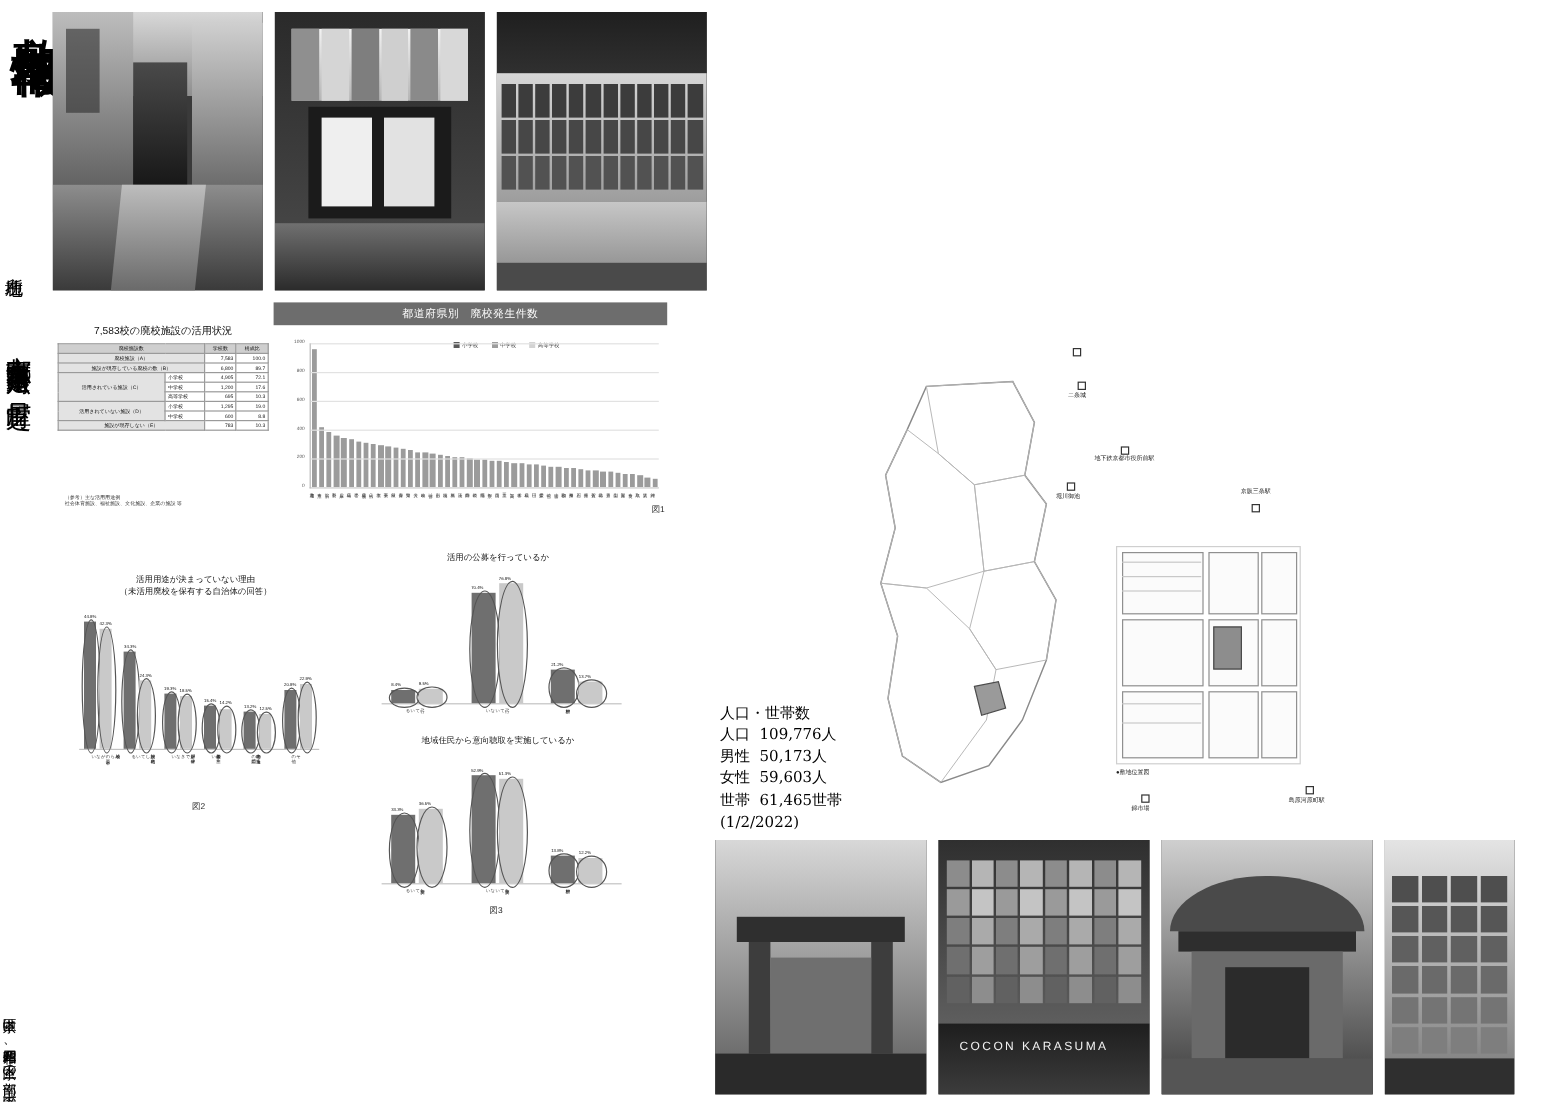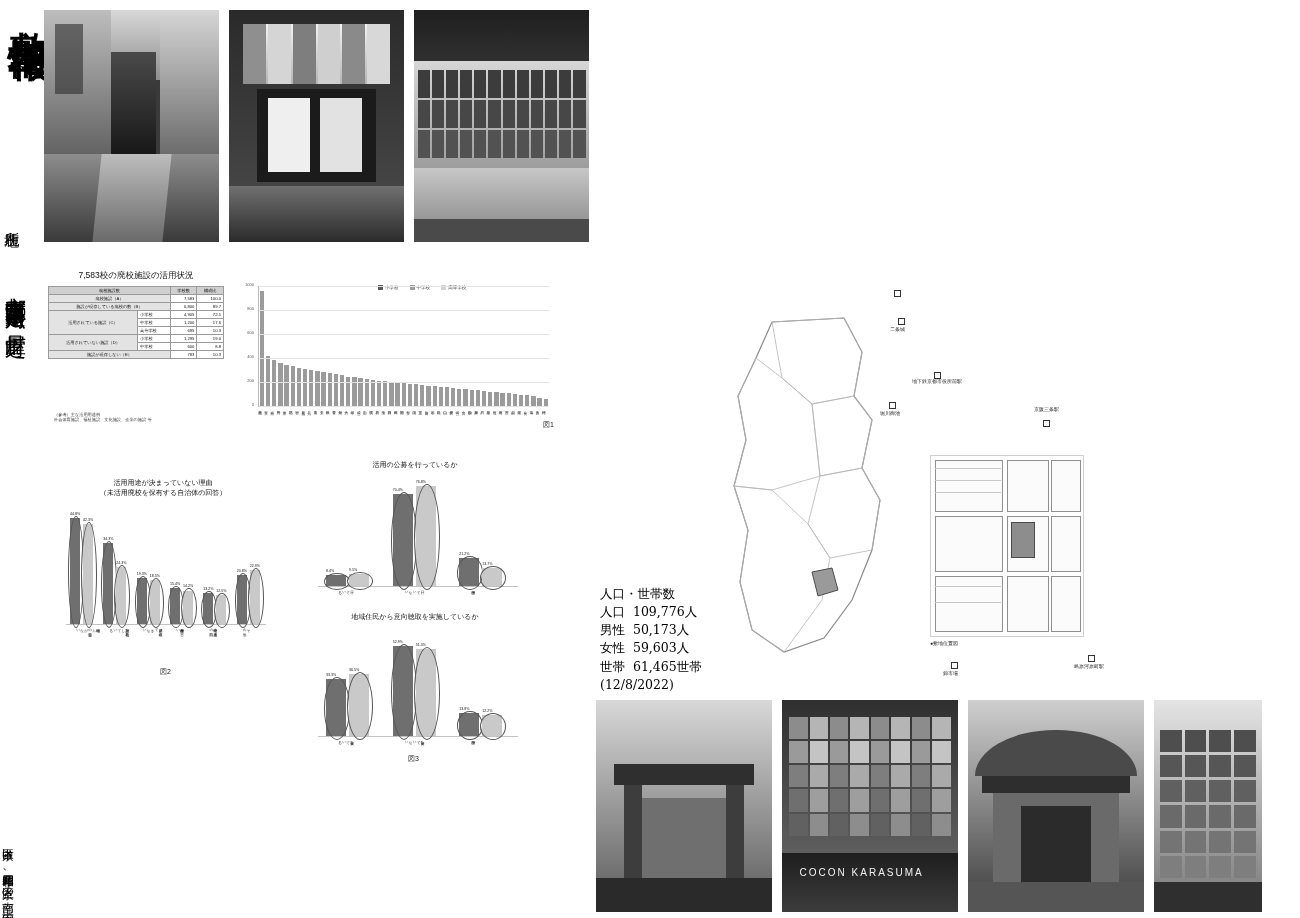--- a/index.html
+++ b/index.html
@@ -160,20 +160,21 @@
       <div style="background:#525252"></div>
         <div style="background:#525252"></div>
         <div style="background:#525252"></div>
         <div style="background:#525252"></div>
     </div>
     <div class="abs" style="left:0;bottom:0;width:100%;height:32%;background:linear-gradient(180deg,#c7c7c7,#828282);"></div>
     <div class="abs" style="left:0;bottom:0;width:100%;height:10%;background:#4a4a4a;"></div>
   </div>
 
   <div class="panel" style="left:228px;top:252px;width:328px;height:190px;">
+    <div class="panel-title dark">都道府県別　廃校発生件数</div>
     <div class="abs" style="left:150px;top:22px;">
       <span class="legend"><span class="legend-dot" style="background:#5a5a5a"></span><span>小学校</span></span>
       <span class="legend" style="margin-left:6px;"><span class="legend-dot" style="background:#9d9d9d"></span><span>中学校</span></span>
       <span class="legend" style="margin-left:6px;"><span class="legend-dot" style="background:#d3d3d3"></span><span>高等学校</span></span>
     </div>
     <div class="abs" id="bars-prefecture" style="left:30px;top:34px;width:290px;height:120px;border-left:1px solid #b9b9b9;border-bottom:1px solid #b9b9b9;">
         <div class="bar" style="left: 0.740426px; width: 4.31915px; height: 115.2px; background: rgb(155, 155, 155);"></div>
         <div class="bar" style="left: 6.91064px; width: 4.31915px; height: 50.4px; background: rgb(155, 155, 155);"></div>
         <div class="bar" style="left: 13.0809px; width: 4.31915px; height: 45.6px; background: rgb(155, 155, 155);"></div>
         <div class="bar" style="left: 19.2511px; width: 4.31915px; height: 43.2px; background: rgb(155, 155, 155);"></div>
@@ -461,21 +462,21 @@
     </svg>
     <div class="msq" style="left:182px;top:-10px;"></div>
   </div>
 
   <div class="mapstats" style="left:600px;top:585px;">
     <div>人口・世帯数</div>
     <div><span>人口</span>&nbsp;&nbsp;<span>109,776人</span></div>
     <div><span>男性</span>&nbsp;&nbsp;<span>50,173人</span></div>
     <div><span>女性</span>&nbsp;&nbsp;<span>59,603人</span></div>
     <div><span>世帯</span>&nbsp;&nbsp;<span>61,465世帯</span></div>
-    <div>(12/8/2022)</div>
+    <div>(1/2/2022)</div>
   </div>
 
   <div class="msq" style="left:898px;top:318px;"></div>
   <div class="mapmark" style="left:890px;top:326px;">二条城</div>
   <div class="msq" style="left:934px;top:372px;"></div>
   <div class="mapmark" style="left:912px;top:378px;">地下鉄京都市役所前駅</div>
   <div class="msq" style="left:1043px;top:420px;"></div>
   <div class="mapmark" style="left:1034px;top:406px;">京阪三条駅</div>
   <div class="msq" style="left:889px;top:402px;"></div>
   <div class="mapmark" style="left:880px;top:410px;">堀川御池</div>

